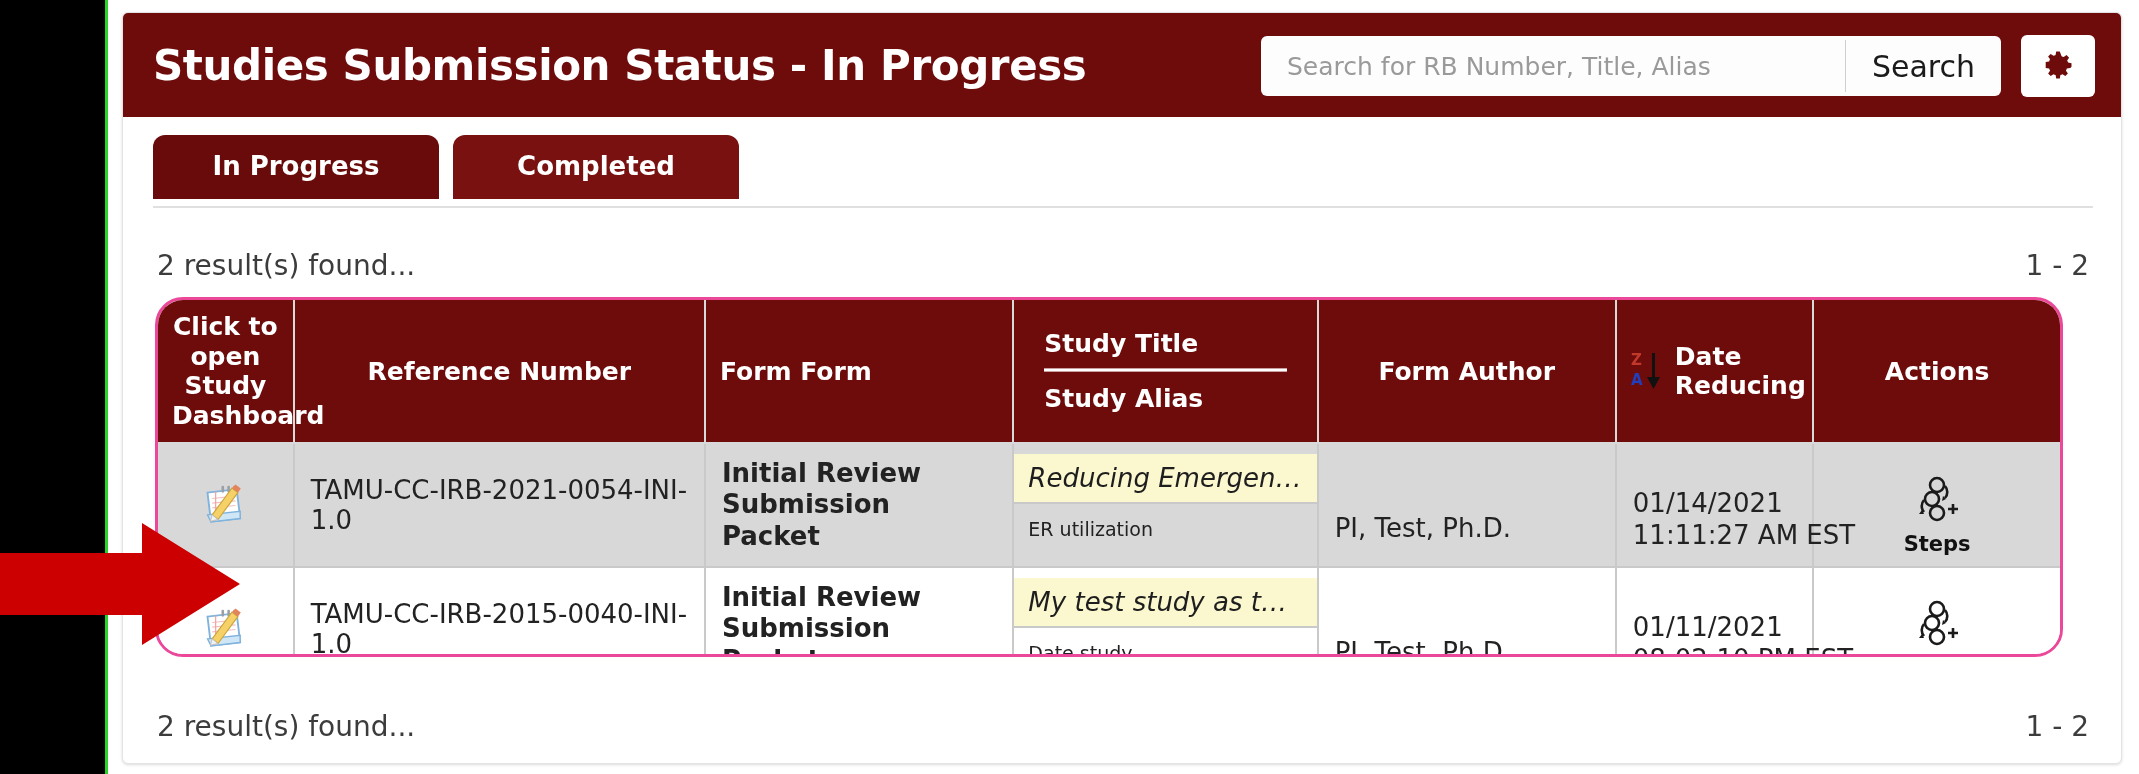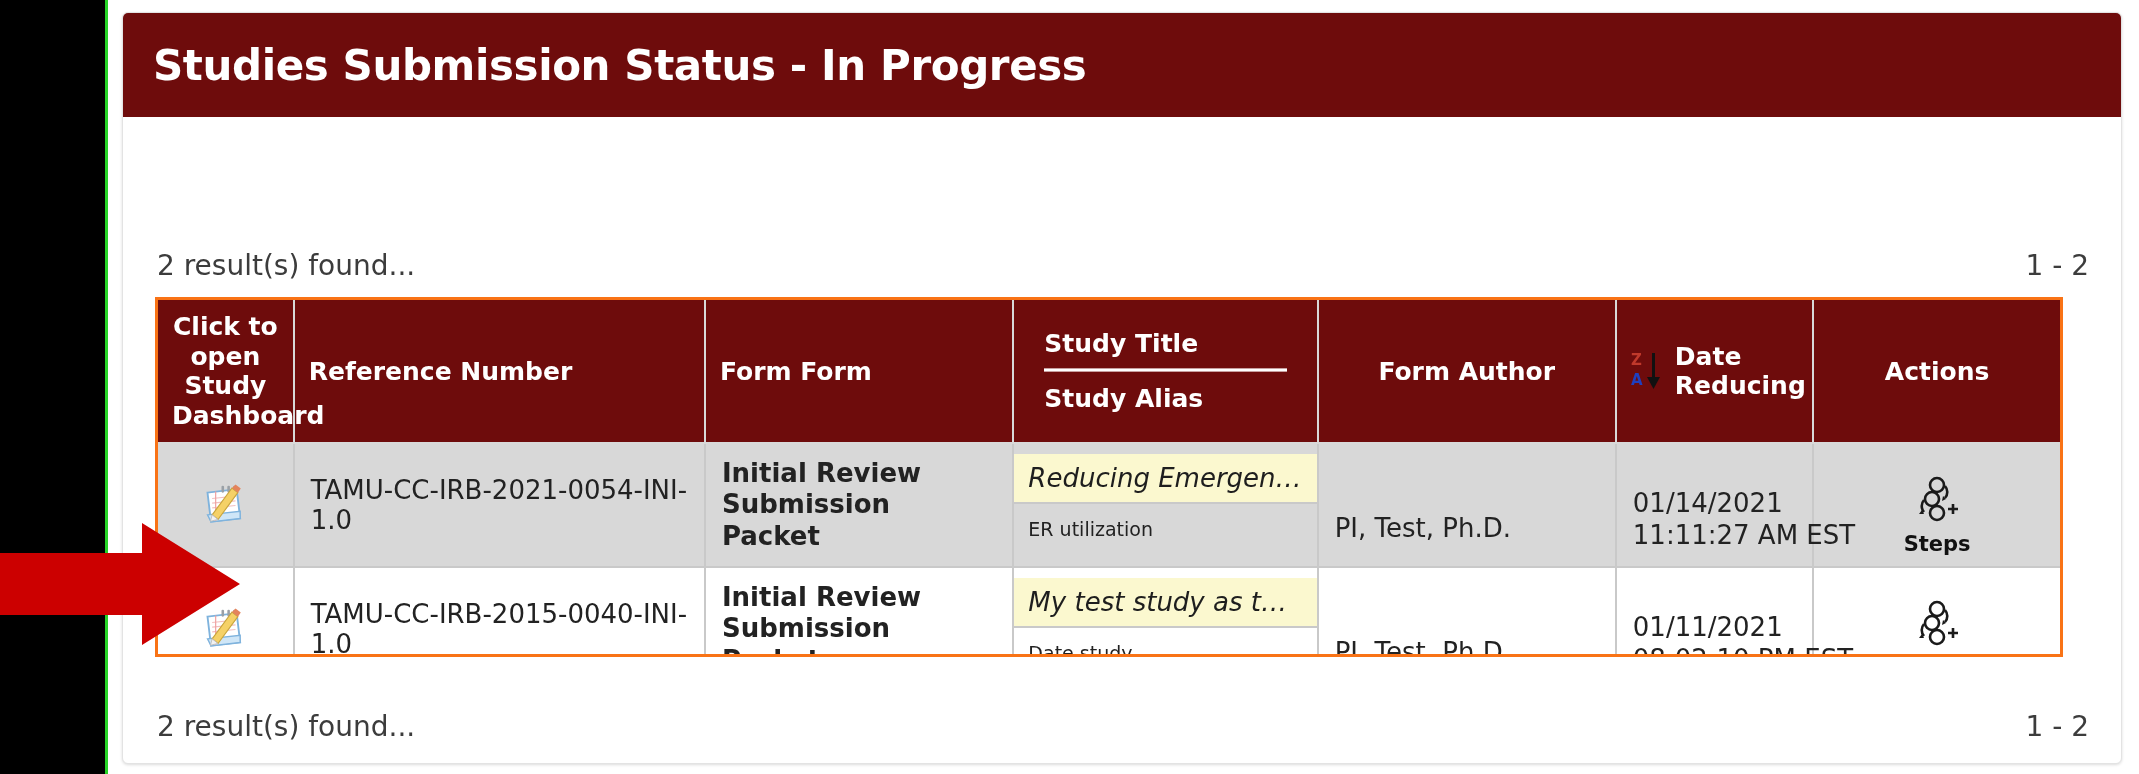--- a/index.html
+++ b/index.html
@@ -129,22 +129,22 @@
     font-family:"DejaVu Sans", sans-serif;
     margin-top:24px;
   }
   .resultline.top{ top:214px; }
   .resultline.bottom{ top:675px; }
 
   
   .tablebox{
     position:absolute; left:32px; top:284px;
     width:1908px; height:360px;
-    border:3px solid #f97316;
-    border-radius:0;
+    border:3px solid #ec4899;
+    border-radius:28px;
     overflow:hidden;
     background:#ffffff;
   }
   table.grid{
     border-collapse:collapse;
     width:100%;
     table-layout:fixed;
   }
   table.grid th{
     background:#6e0c0c;
@@ -152,21 +152,21 @@
     font-size:25px;
     font-weight:bold;
     border-right:2px solid #d9d9d9;
     border-bottom:2px solid #d9d9d9;
     padding:12px 14px;
     vertical-align:middle;
     font-family:"DejaVu Sans", sans-serif;
   }
   table.grid th:last-child{ border-right:none; }
   th.c-dash{ text-align:center; width:132px; line-height:1.18; }
-  th.c-ref { text-align:left;   width:400px; }
+  th.c-ref { text-align:center;   width:400px; }
   th.c-form{ text-align:left;   width:300p, }
   th.c-form{ text-align:left;   width:300px; }
   th.c-title{ text-align:left;  width:296px; padding:0; }
   th.c-author{ text-align:center; width:290px; }
   th.c-date{ text-align:left;   width:192px; }
   th.c-act { text-align:center; width:240px; }
 
   .title-stack{ padding:10px 16px; }
   .title-stack .l1{ padding:6px 0 8px 0; }
   .title-stack .rule{
@@ -243,22 +243,45 @@
 <div class="left-rail"></div>
 <div class="green-rule"></div>
 <div class="rail-gap"></div>
 
 <div class="page">
   <div class="card">
 
     <div class="hdr">
       <div class="hdr-title">Studies Submission Status - In Progress</div>
 
+      <div class="hdr-right">
+        <div class="searchbar">
+          <input class="search-input" type="text" placeholder="Search for RB Number, Title, Alias" style="">
+          <div class="search-divider"></div>
+          <button class="search-btn">Search</button>
+        </div>
+
+        <button class="gear-btn">
+          <span>
+            <svg width="36" height="36" viewBox="0 0 24 24" aria-hidden="true">
+              <path fill="#6e0c0c" d="M12 8.2a3.8 3.8 0 1 0 0 7.6 3.8 3.8 0 0 0 0-7.6zm0 5.9a2.1 2.1 0 1 1 0-4.2 2.1 2.1 0 0 1 0 4.2z"></path>
+              <path fill="#6e0c0c" d="M21 13.2v-2.4l-2.3-.4a7 7 0 0 0-.6-1.4l1.3-1.9-1.7-1.7-1.9 1.3a7 7 0 0 0-1.4-.6L13.2 3h-2.4l-.4 2.3a7 7 0 0 0-1.4.6L7.1 4.6 5.4 6.3l1.3 1.9a7 7 0 0 0-.6 1.4L3.8 10v4l2.3.4c.14.49.34.96.6 1.4l-1.3 1.9 1.7 1.7 1.9-1.3c.44.26.91.46 1.4.6l.4 2.3h2.4l.4-2.3c.49-.14.96-.34 1.4-.6l1.9 1.3 1.7-1.7-1.3-1.9c.26-.44.46-.91.6-1.4l2.3-.4z"></path>
+            </svg>
+          </span>
+        </button>
+      </div>
     </div>
 
+    <div class="tabs-wrap">
+      <div class="tabs">
+        <div class="tab active">In Progress</div>
+        <div class="tab inactive">Completed</div>
+      </div>
+      <div class="tabs-underline"></div>
+    </div>
 
     <div class="resultline top">
       <div class="txt">2 result(s) found...</div>
       <div class="txt">1 - 2</div>
     </div>
 
     <div class="tablebox">
       <table class="grid">
         <thead>
           <tr>

